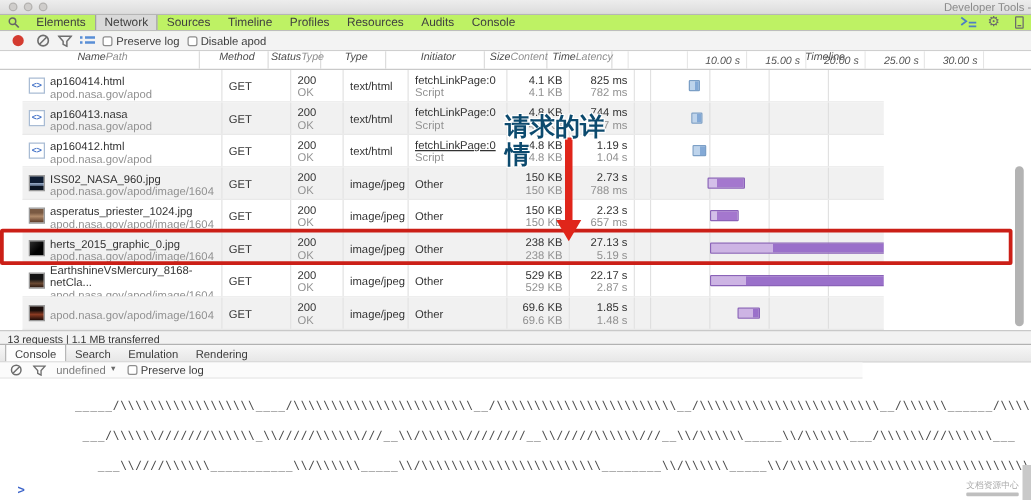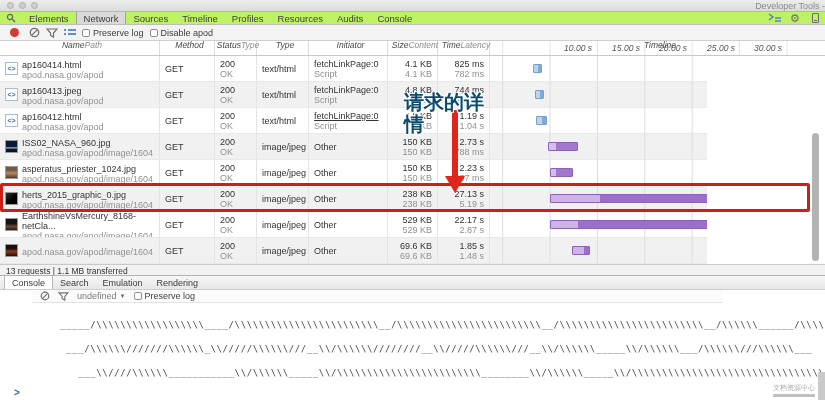--- a/index.html
+++ b/index.html
@@ -37,21 +37,21 @@
   .thead { position:absolute; left:0; top:41px; width:825px; height:15px; background:#fff;
     border-bottom:1px solid #c9c9c9; font-size:8.5px; color:#4a4a4a; }
   .hcell { border-right:1px solid #ddd; padding:1px 0 0 5px; line-height:7px; display:flex;
     flex-direction:row; justify-content:center;font-style:italic; }
   .hcell .sub { color:#8d8d8d; }
   .hcell.single { justify-content:center; }
   .hcell.tl { position:relative; overflow:hidden; border-right:none; }
   .ticklabel { position:absolute; top:0; height:15px; width:44px; text-align:right;
     line-height:15px; color:#555; }
 
-  .rows { position:absolute; left:0; top:56px; width:707px; }
+  .rows { position:absolute; left:0; top:56px; width:707px;padding-left:18px; }
   .nrow { height:26px; border-bottom:1px solid #e9e9e9; }
   .nrow:nth-child(even) { background:#f1f1f1; }
   .cell { border-right:1px solid #e4e4e4; padding:3px 0 0 5px; line-height:10px; overflow:hidden; }
   .two .l2 { color:#919191; }
   .cell.num { text-align:right; padding-right:5px; }
   .namecell { display:flex; gap:4px; align-items:center; padding-top:0; }
   .fileicon { width:13px; height:13px; flex:0 0 13px; border:1px solid #a9bcd4; background:#fff;
     color:#3b6cc5; font-size:7px; font-weight:bold; display:flex; align-items:center; justify-content:center; }
   .thumb { width:13px; height:13px; flex:0 0 13px; border:1px solid #999; }
   .t-iss { background:linear-gradient(180deg,#0e1c33 52%,#91a5c2 52%,#46566f 74%,#0b1422 74%); }
@@ -99,21 +99,21 @@
   .statusbar { position:absolute; left:0; top:264px; width:825px; height:11px; background:#f2f2f2;
     border-top:1px solid #c9c9c9; font-size:8.5px; color:#333; padding:1px 0 0 6px; }
 
   
   .ctabs { position:absolute; left:0; top:275px; width:825px; height:15px;
     background:linear-gradient(#f7f7f7,#e7e7e7); border-top:1px solid #b2b2b2;
     border-bottom:1px solid #cfcfcf; display:flex; align-items:stretch; padding-left:4px; }
   .ctab { padding:0 7px; display:flex; align-items:center; font-size:9px; color:#3c3c3c; }
   .ctab.active { background:#fdfdfd; border-left:1px solid #b7b7b7; border-right:1px solid #b7b7b7; }
   .ctoolbar { position:absolute; left:0; top:290px; width:690px; height:13px; background:#fbfbfb;
-    border-bottom:1px solid #e3e3e3; display:flex; align-items:center; gap:8px; padding:0 8px;margin-left:32px; }
+    border-bottom:1px solid #e3e3e3; display:flex; align-items:center; gap:8px; padding:0 8px; }
   .ctx { color:#7d7d7d; display:flex; align-items:center; gap:3px; }
   .caret { font-size:6px; color:#6b6b6b; }
 
   .cout { position:absolute; left:0; top:303px; width:825px; height:97px; background:#fff; overflow:hidden; }
   .art { padding:2px 0 0 36px; font-family:"DejaVu Sans Mono", monospace; font-size:9px;
     letter-spacing:0.6px; line-height:8px; color:#4a4a4a; white-space:pre; }
   .prompt { position:absolute; left:14px; bottom:3px; color:#3b63c9; font-weight:bold;
     font-size:10px; line-height:8px; }
 
   .watermark { position:absolute; right:10px; bottom:3px; z-index:8; text-align:right;
@@ -264,21 +264,21 @@
       </div>
     <div class="cell timeline">
         <span class="bar blue b0"></span>
       </div>
   </div>
 
   <div class="nrow grid8">
     <div class="cell namecell">
       <span class="fileicon">&lt;&gt;</span>
       <span class="nametxt two">
-          <div>ap160413.jpeg</div>
+          <div>ap160413.nasa</div>
           <div class="l2">apod.nasa.gov/apod</div>
         </span>
     </div>
     <div class="cell" style="padding-top:8px">GET</div>
     <div class="cell two">
         <div>200</div>
         <div class="l2">OK</div>
       </div>
     <div class="cell" style="padding-top:8px">text/html</div>
     <div class="cell two">

